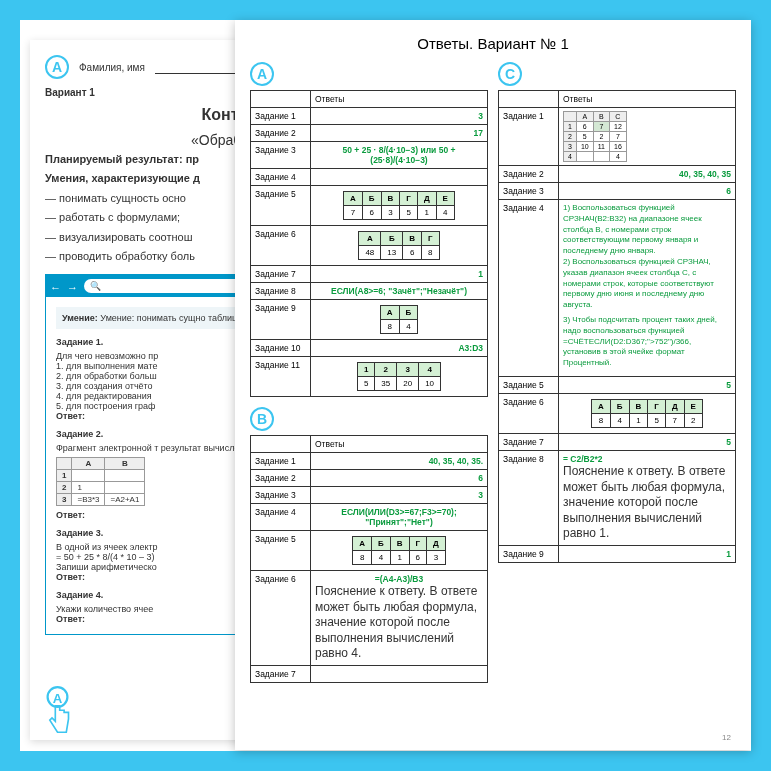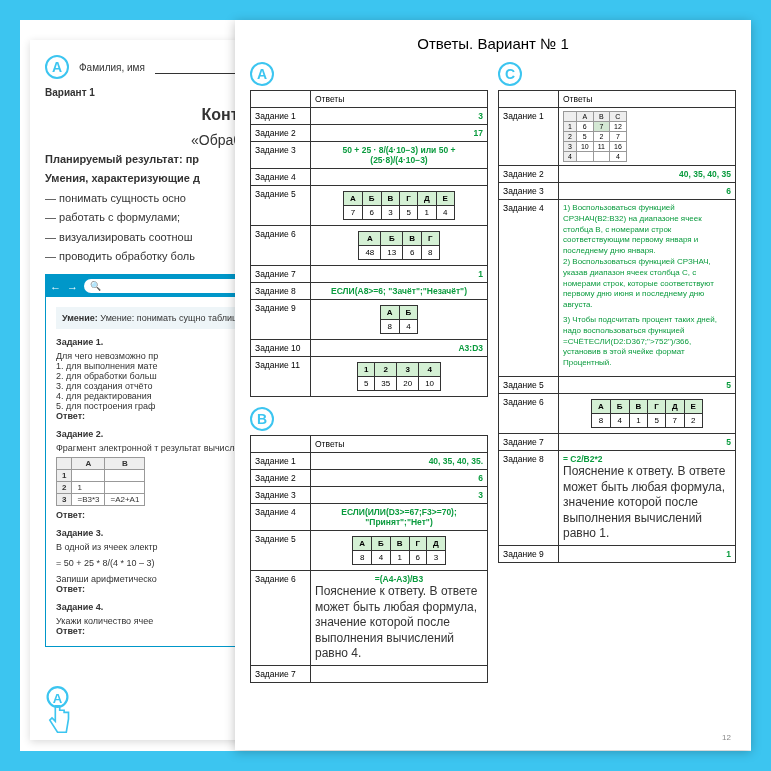--- a/index.html
+++ b/index.html
@@ -104,21 +104,21 @@
         <tr>
               <th>3</th>
               <td>=B3*3</td>
               <td>=A2+A1</td>
             </tr>
       </tbody>
         </table>
       <p><b>Ответ:</b></p>
       <div class="task-head">Задание 3.</div>
       <p>В одной из ячеек электр</p>
-      <p style="margin:6px 0">= 50 + 25 * 8/(4 * 10 – 3)</p>
+      <p style="margin:0 0">= 50 + 25 * 8/(4 * 10 – 3)</p>
       <p>Запиши арифметическо</p>
       <p><b>Ответ:</b></p>
       <div class="task-head">Задание 4.</div>
       <p>Укажи количество ячее</p>
       <p><b>Ответ:</b></p>
     </div>
   </div>
 </div>
 
 <svg class="hand-icon" viewBox="0 0 40 50">

